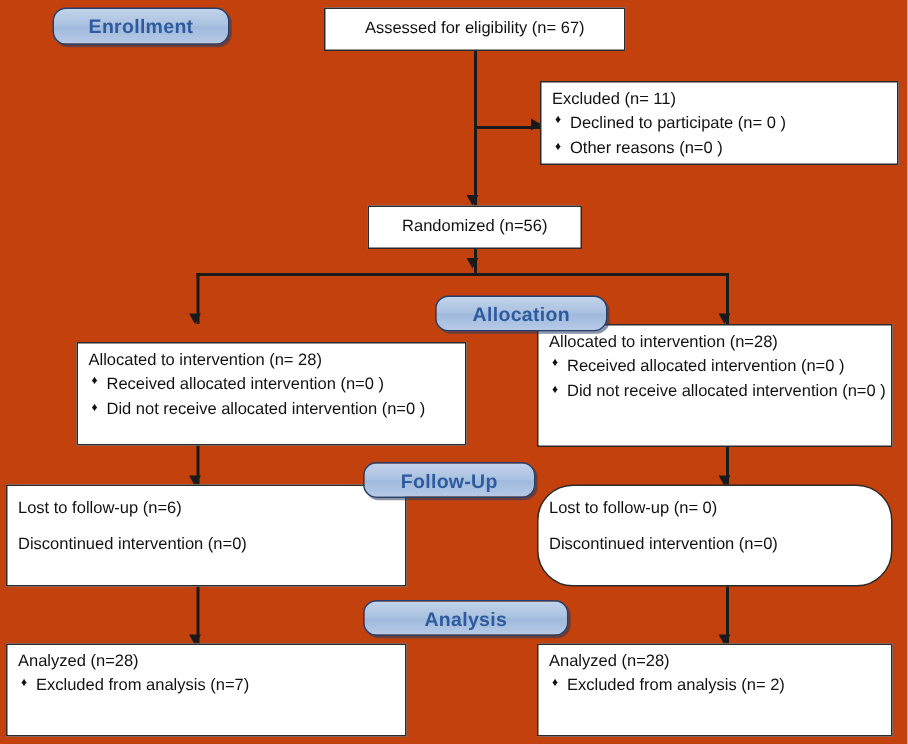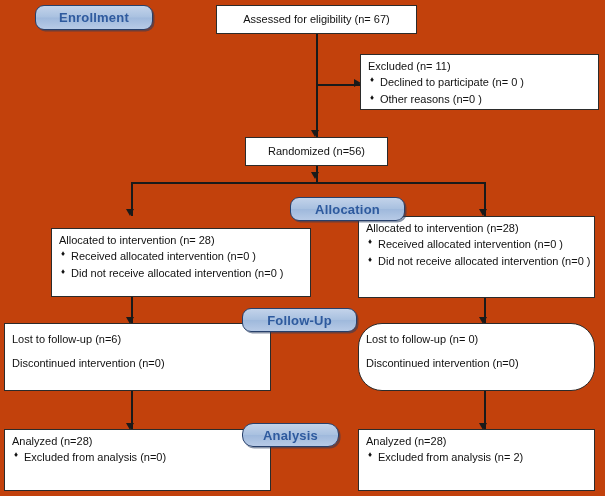--- a/index.html
+++ b/index.html
@@ -121,21 +121,21 @@
   </div>
 
   <div class="banner" style="left:242px; top:197px; width:115px; height:24px;margin-left:48px;">
     <span>Allocation</span>
   </div>
 
   <div class="banner" style="left:242px; top:308px; width:115px; height:24px;">
     <span>Follow-Up</span>
   </div>
 
-  <div class="banner" style="left:242px; top:423px; width:97px; height:24px;border-radius:11px;">
+  <div class="banner" style="left:242px; top:400px; width:137px; height:24px;">
     <span>Analysis</span>
   </div>
 
   <div class="vline" style="left:316px; top:33px; height:104px;"></div>
   <div class="arrow-down" style="left:311.4px; top:130px;"></div>
 
   <div class="hline" style="left:316px; top:84px; width:44px;"></div>
   <div class="arrow-right" style="left:354px; top:79.4px;"></div>
 
   <div class="vline" style="left:316px; top:166px; height:16px;"></div>
@@ -209,21 +209,21 @@
     <div class="box-inner" style="padding-top:9px;">
       <div class="plainline">Lost to follow-up (n= 0)</div>
       <div class="plainline last">Discontinued intervention (n=0)</div>
     </div>
   </div>
 
   <div class="box" style="left:4px; top:429px; width:267px; height:62px;">
     <div class="box-inner">
       <span class="line-title">Analyzed (n=28)</span>
       <ul class="bullets">
-        <li>Excluded from analysis (n=0)</li>
+        <li>Excluded from analysis (n=7)</li>
       </ul>
     </div>
   </div>
 
   <div class="box" style="left:358px; top:429px; width:237px; height:62px;">
     <div class="box-inner">
       <span class="line-title">Analyzed (n=28)</span>
       <ul class="bullets">
         <li>Excluded from analysis (n= 2)</li>
       </ul>

